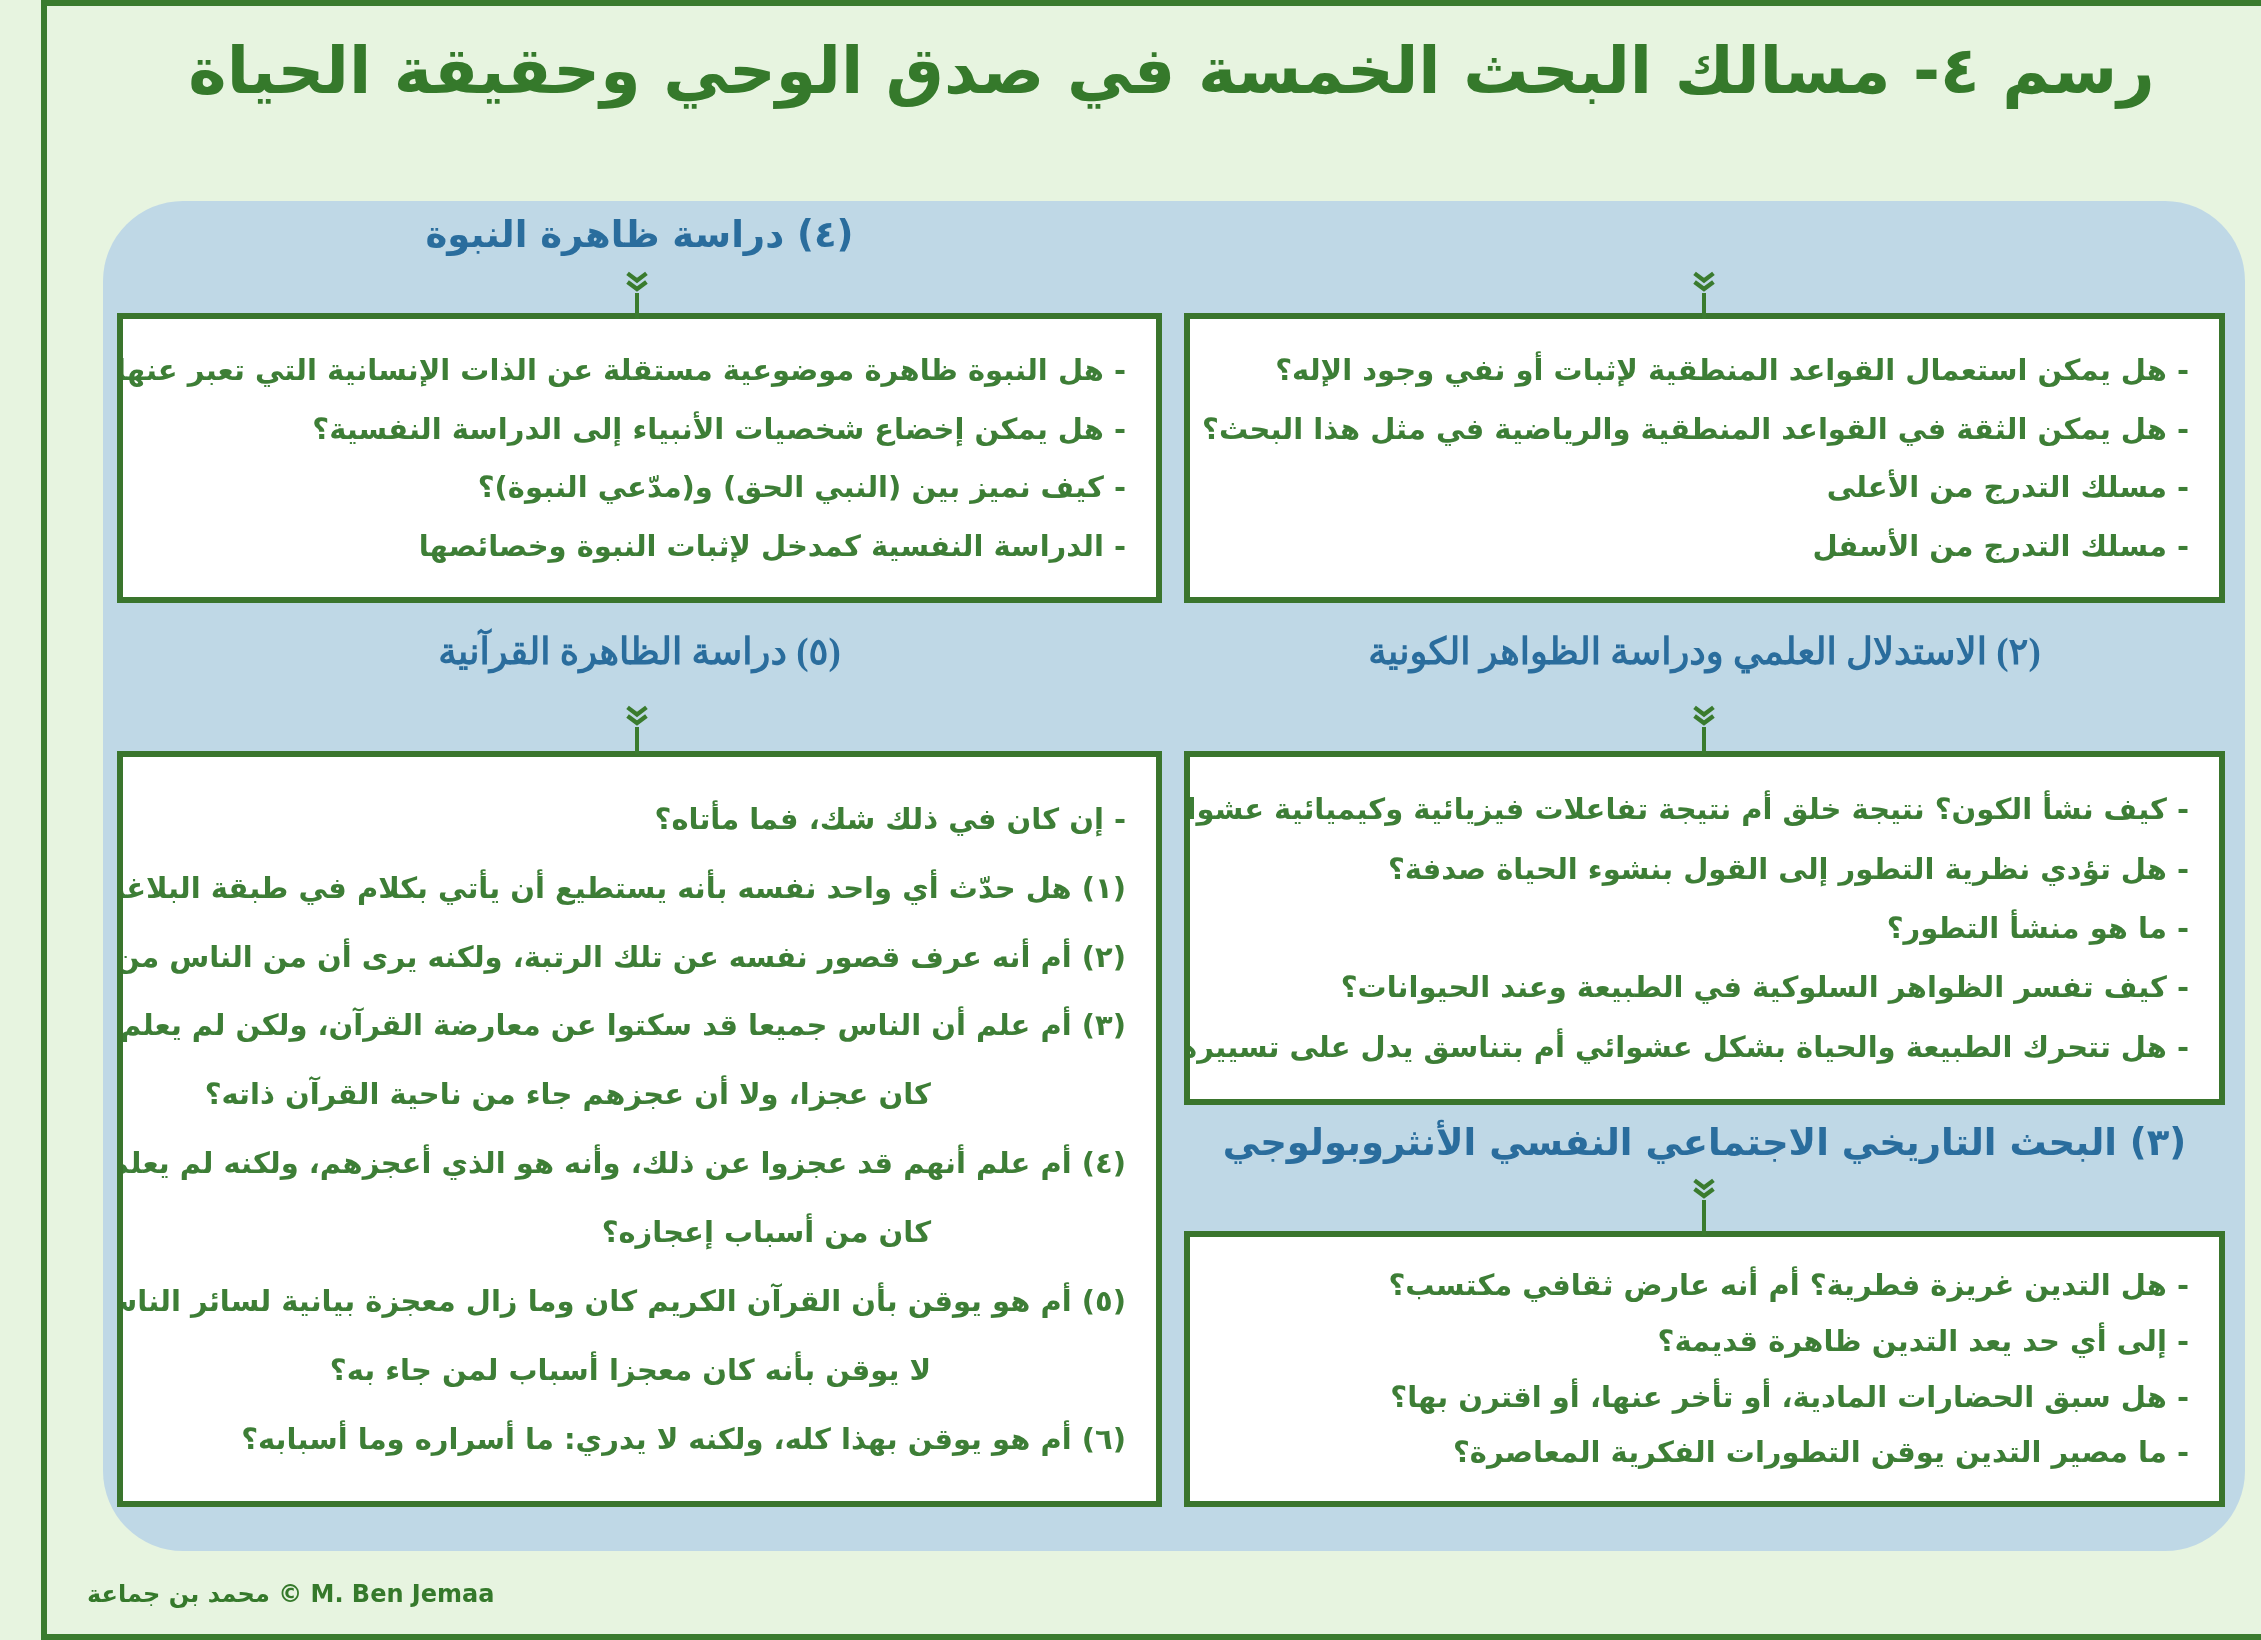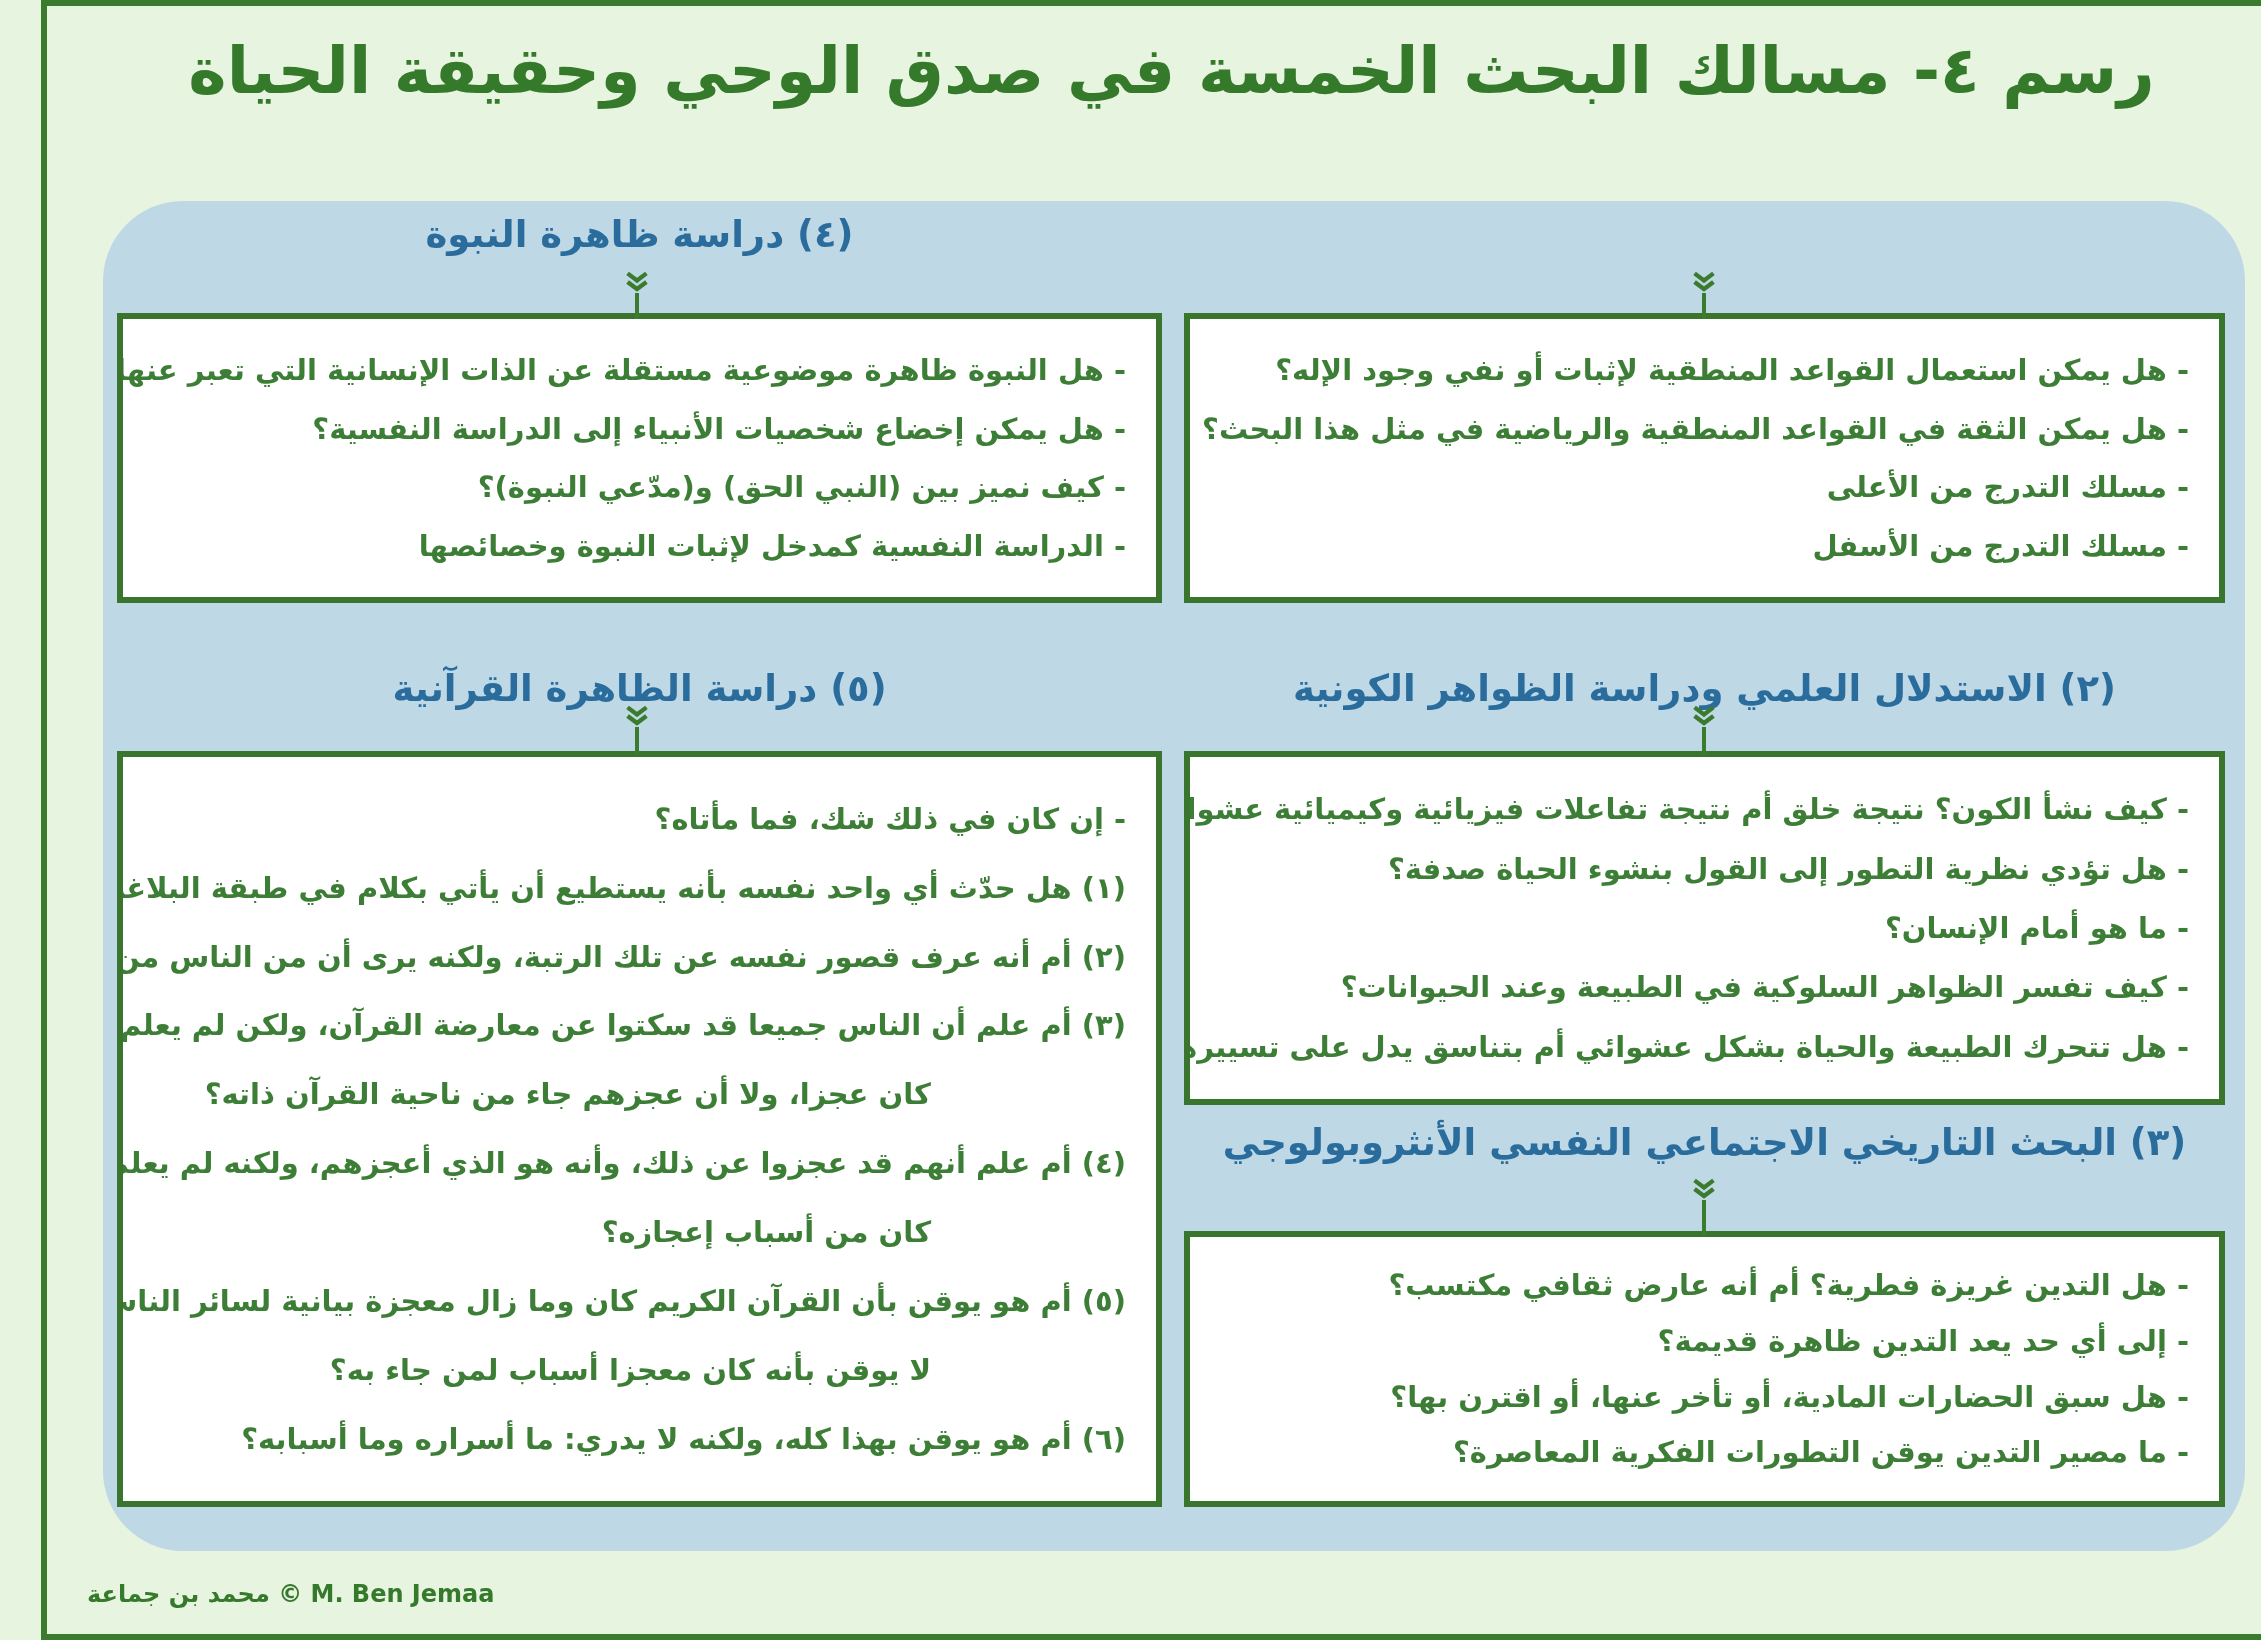--- a/index.html
+++ b/index.html
@@ -31,21 +31,21 @@
   }
   .hdr{
     position:absolute;
     direction:rtl;text-align:center;
     color:#2a6d9d;font-weight:bold;font-size:37px;
     white-space:nowrap;z-index:2;
   }
   .hdr-1,.hdr-2,.hdr-3{left:1143px;width:1041px;}
   .hdr-4,.hdr-5{left:76px;width:1045px;}
   .hdr-1,.hdr-4{top:213px;}
-  .hdr-2,.hdr-5{top:667px;}
+  .hdr-2,.hdr-5{top:630px;font-family:Liberation Serif, serif;}
   .hdr-3{top:1121px;}
 
   .arrow{
     position:absolute;width:24px;
     display:flex;flex-direction:column;align-items:center;
     z-index:3;
   }
   .arrow svg{flex:0 0 auto;display:block;}
   .arrow .stem{width:4.8px;flex:1;background:#3a7b2e;}
   .arrow-r{left:1651px;}
@@ -142,21 +142,21 @@
   <div class="box box-4">
     <div class="line">- هل النبوة ظاهرة موضوعية مستقلة عن الذات الإنسانية التي تعبر عنها (النبي)؟</div>
     <div class="line">- هل يمكن إخضاع شخصيات الأنبياء إلى الدراسة النفسية؟</div>
     <div class="line">- كيف نميز بين (النبي الحق) و(مدّعي النبوة)؟</div>
     <div class="line">- الدراسة النفسية كمدخل لإثبات النبوة وخصائصها</div>
   </div>
 
   <div class="box box-2">
     <div class="line">- كيف نشأ الكون؟ نتيجة خلق  أم نتيجة تفاعلات فيزيائية وكيميائية عشواء؟</div>
     <div class="line">- هل تؤدي نظرية التطور إلى القول بنشوء الحياة صدفة؟</div>
-    <div class="line">- ما هو أمام الإنسان؟</div>
+    <div class="line">- ما هو منشأ التطور؟</div>
     <div class="line">- كيف تفسر الظواهر السلوكية في الطبيعة وعند الحيوانات؟</div>
     <div class="line">- هل تتحرك الطبيعة والحياة بشكل عشوائي أم بتناسق يدل على تسييرها بواسطة إلهام إلهي؟</div>
   </div>
 
   <div class="box box-5">
     <div class="line">- إن كان في ذلك شك، فما مأتاه؟</div>
     <div class="line">(١) هل حدّث أي واحد نفسه بأنه يستطيع أن يأتي  بكلام في طبقة البلاغة القرآنية؟</div>
     <div class="line">(٢) أم أنه عرف قصور نفسه عن تلك الرتبة، ولكنه يرى أن من الناس من يقدر على ذلك؟</div>
     <div class="line">(٣) أم علم أن الناس جميعا قد سكتوا عن معارضة القرآن، ولكن لم يعلم أن سكوتهم عنه</div>
     <div class="line cont">كان عجزا، ولا أن عجزهم جاء من ناحية القرآن ذاته؟</div>

